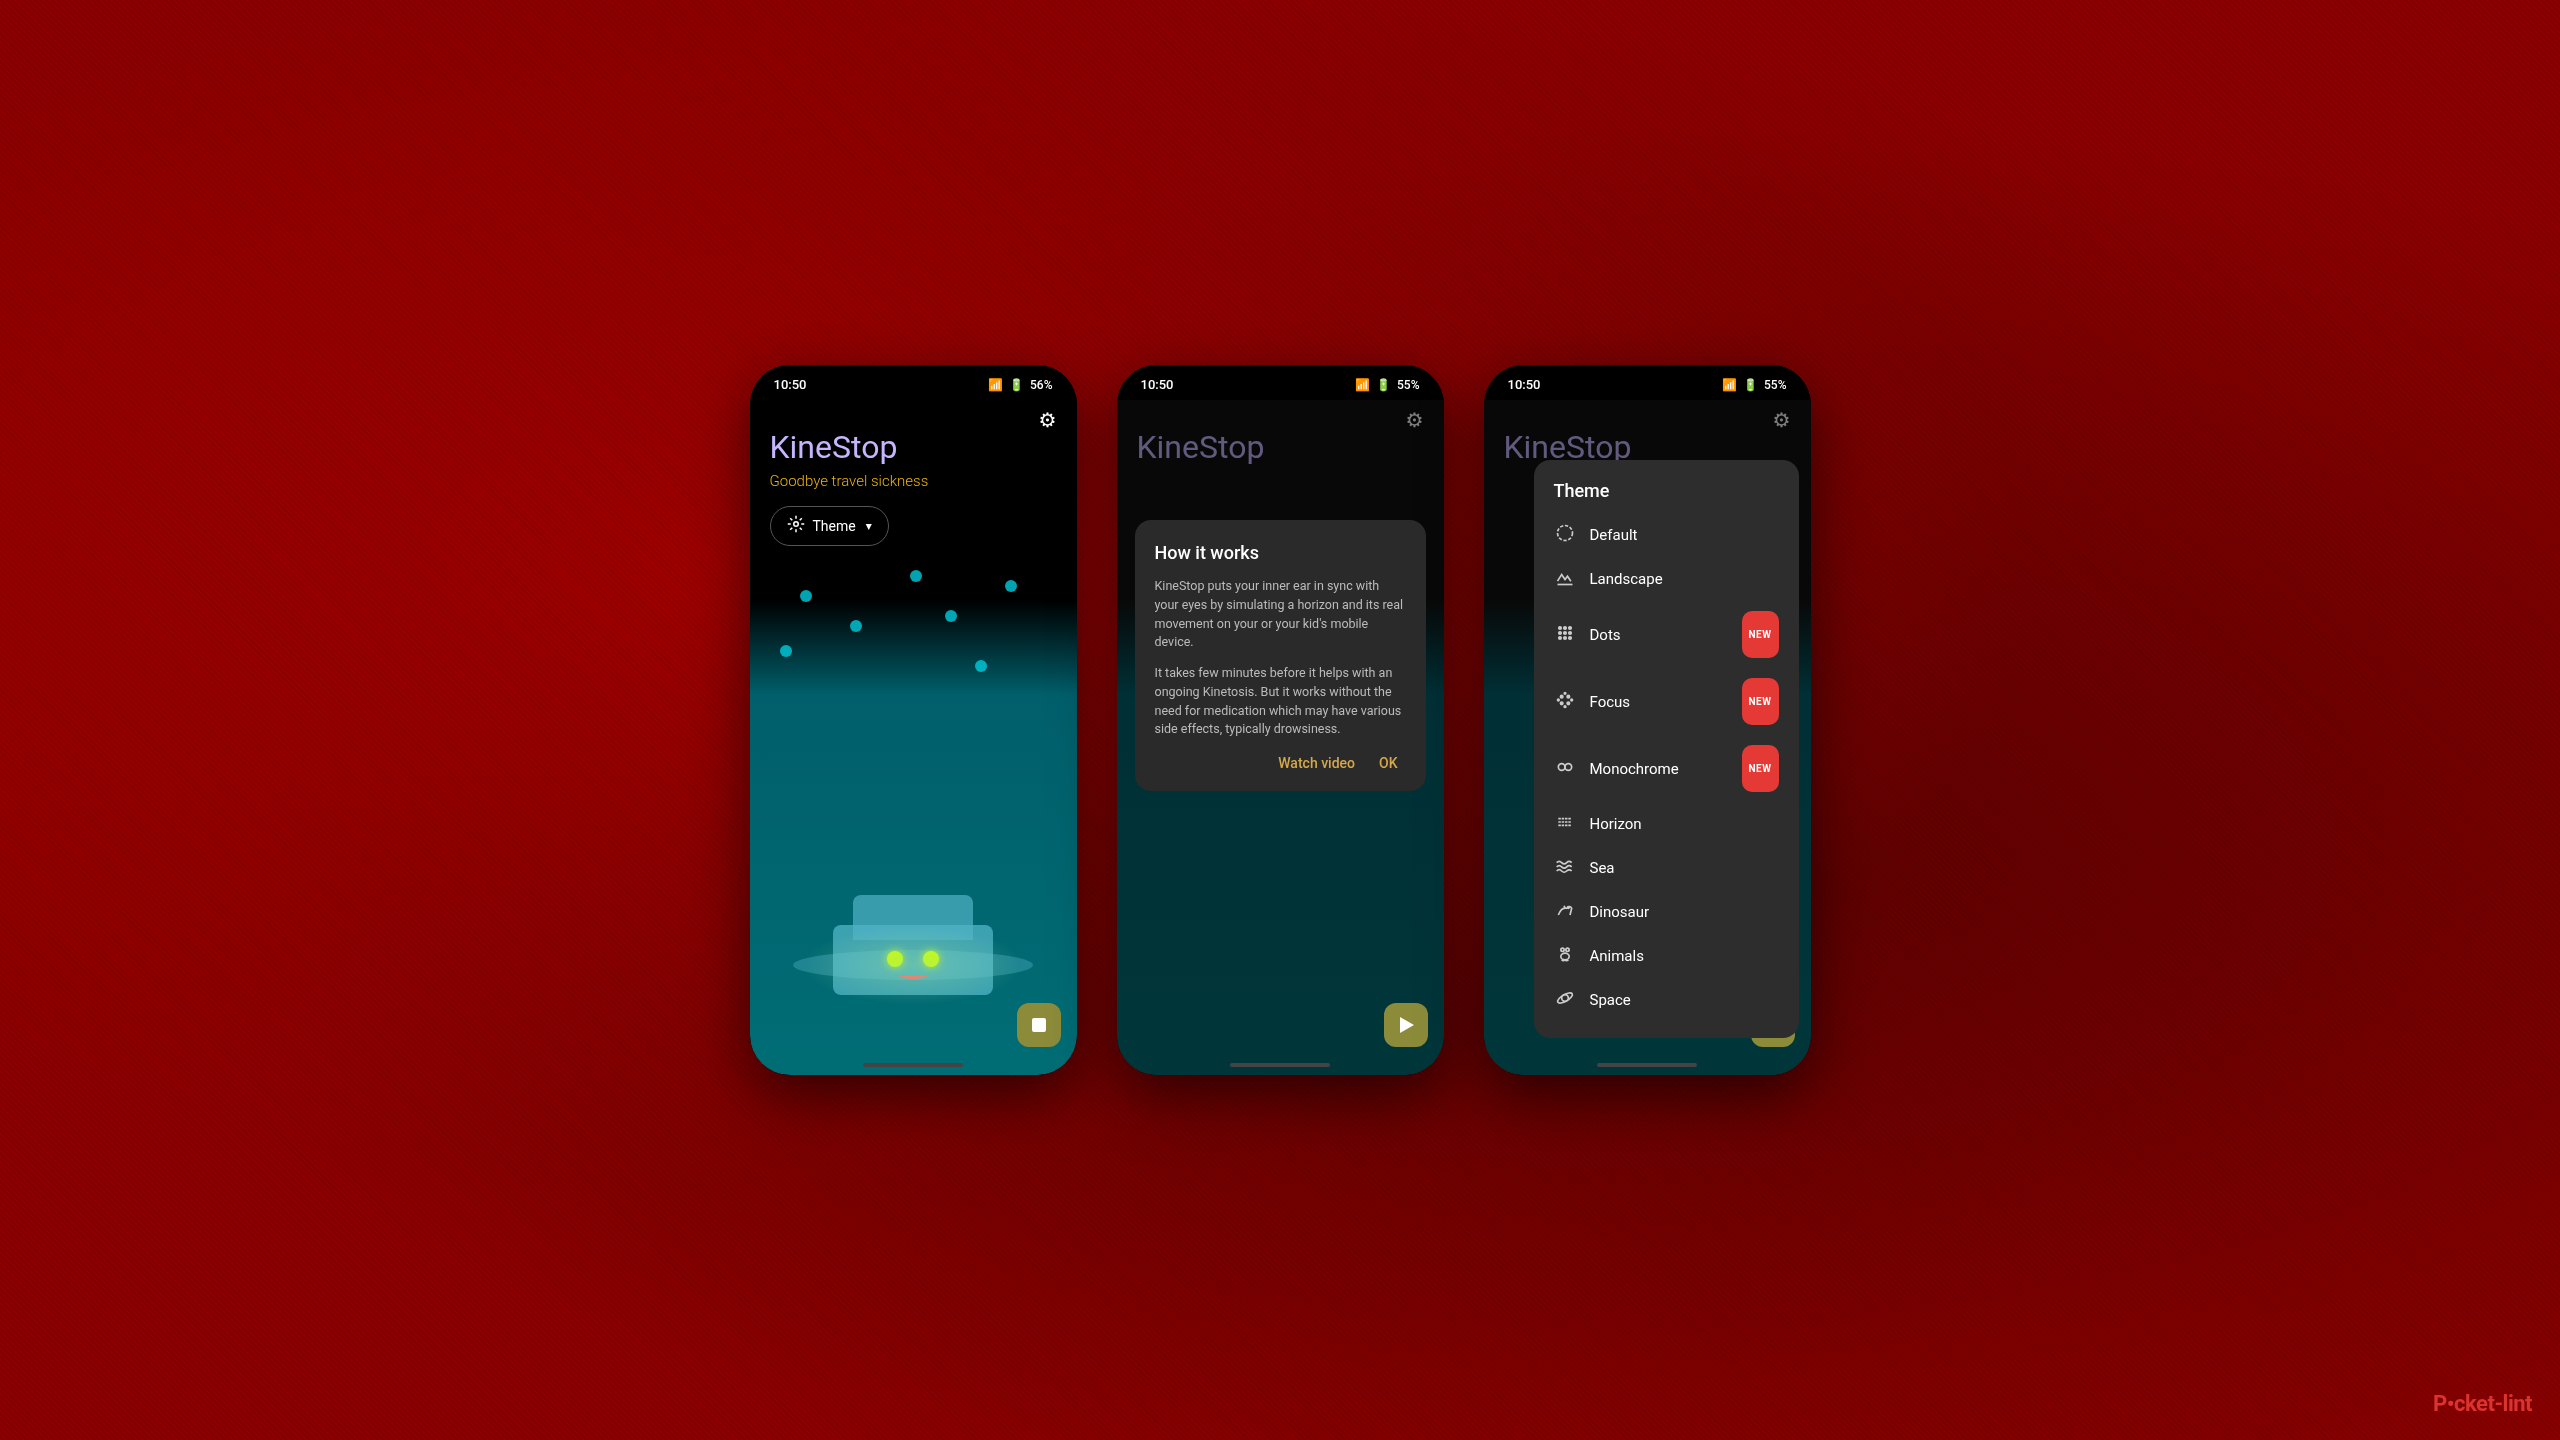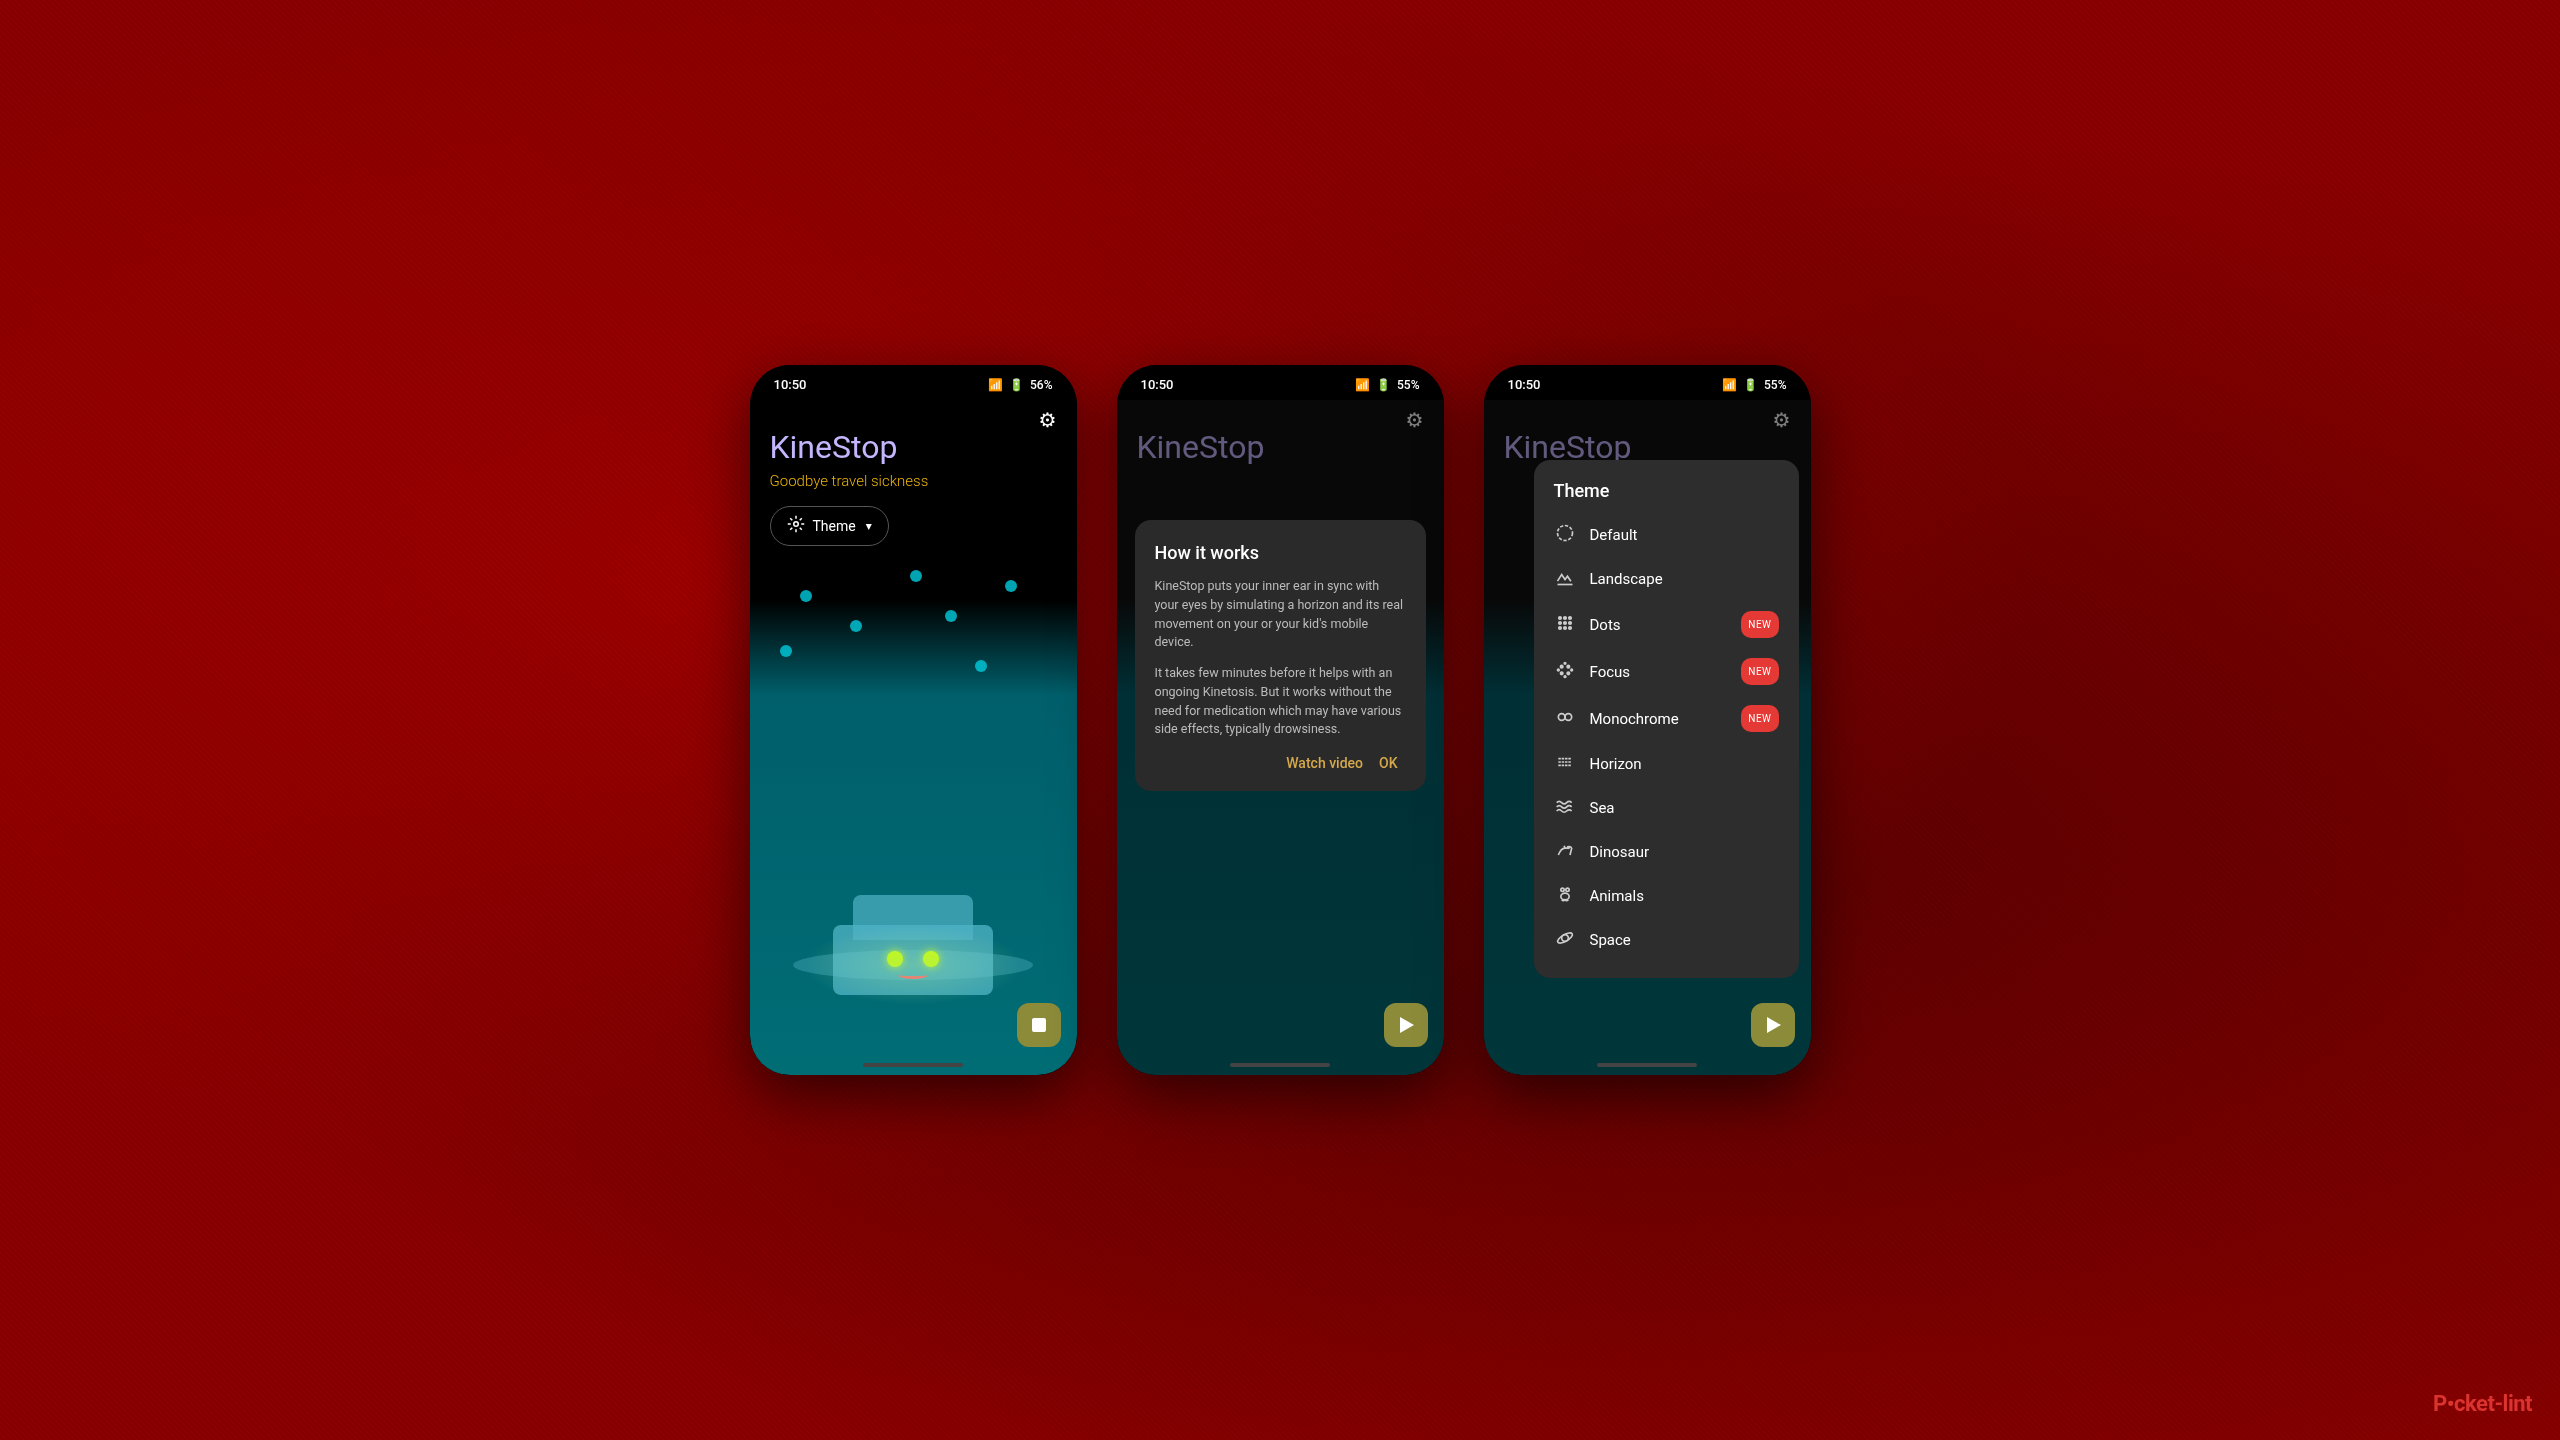--- a/index.html
+++ b/index.html
@@ -324,21 +324,21 @@
     .dialog-text {
       color: #bbb;
       font-size: 12.5px;
       line-height: 1.5;
       margin-bottom: 12px;
     }
 
     .dialog-actions {
       display: flex;
       justify-content: flex-end;
-      gap: 0;
+      gap: 8px;
       margin-top: 8px;
     }
 
     .dialog-btn {
       color: #d4a84b;
       font-size: 14px;
       font-weight: 500;
       cursor: pointer;
       padding: 4px 8px;
     }
@@ -393,22 +393,22 @@
     .theme-item-label {
       color: #fff;
       font-size: 15px;
       flex: 1;
     }
 
     .new-badge {
       background: #e53935;
       color: #fff;
       font-size: 10px;
-      font-weight: 400;
-      padding: 8px 7px;
+      font-weight: 700;
+      padding: 18px 7px;
       border-radius: 10px;
       letter-spacing: 0.5px;
     }
 
     
     .watermark {
       position: absolute;
       bottom: 24px;
       right: 28px;
       color: #fff;

